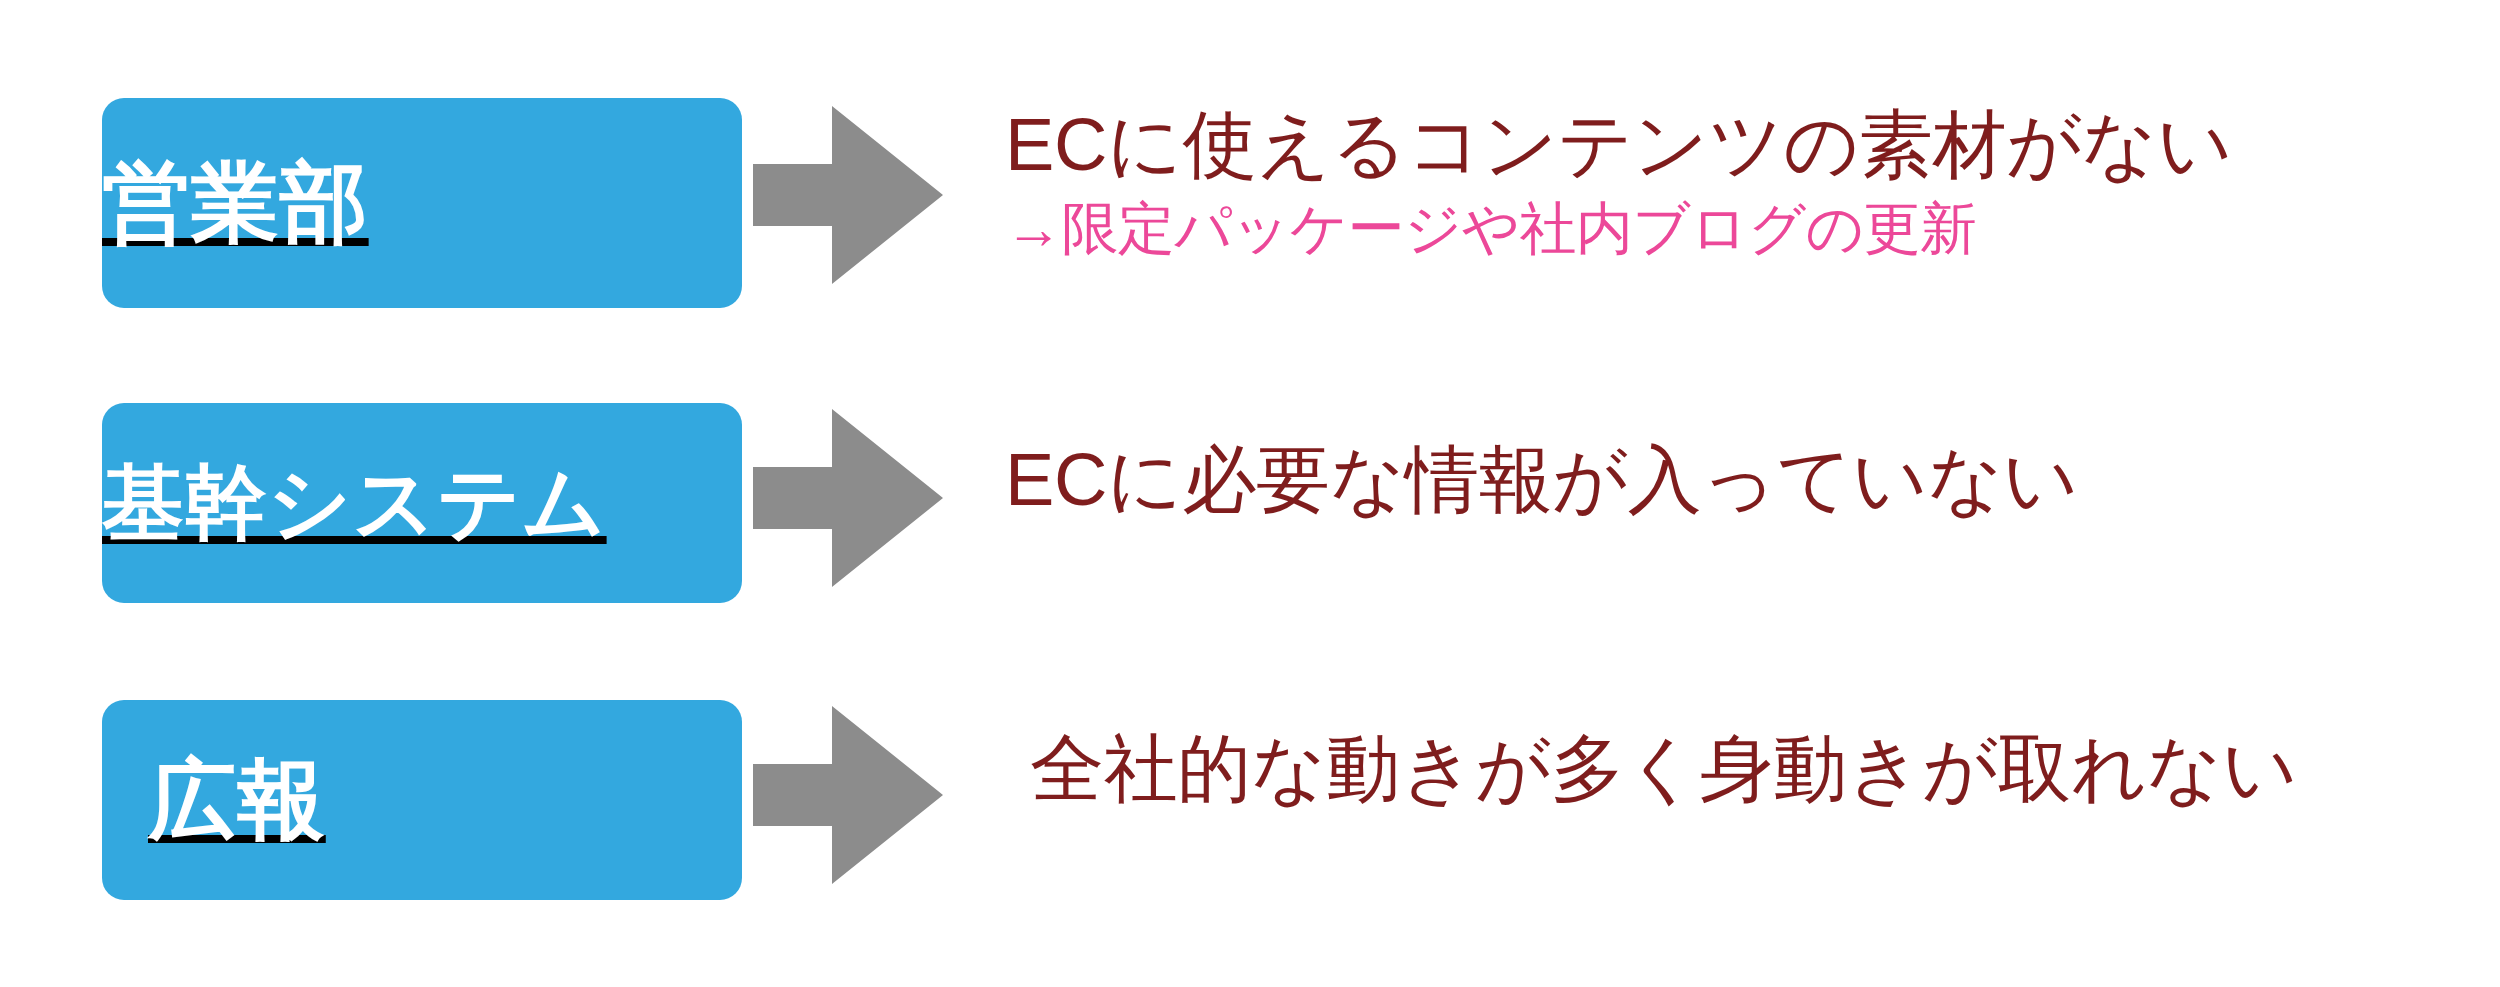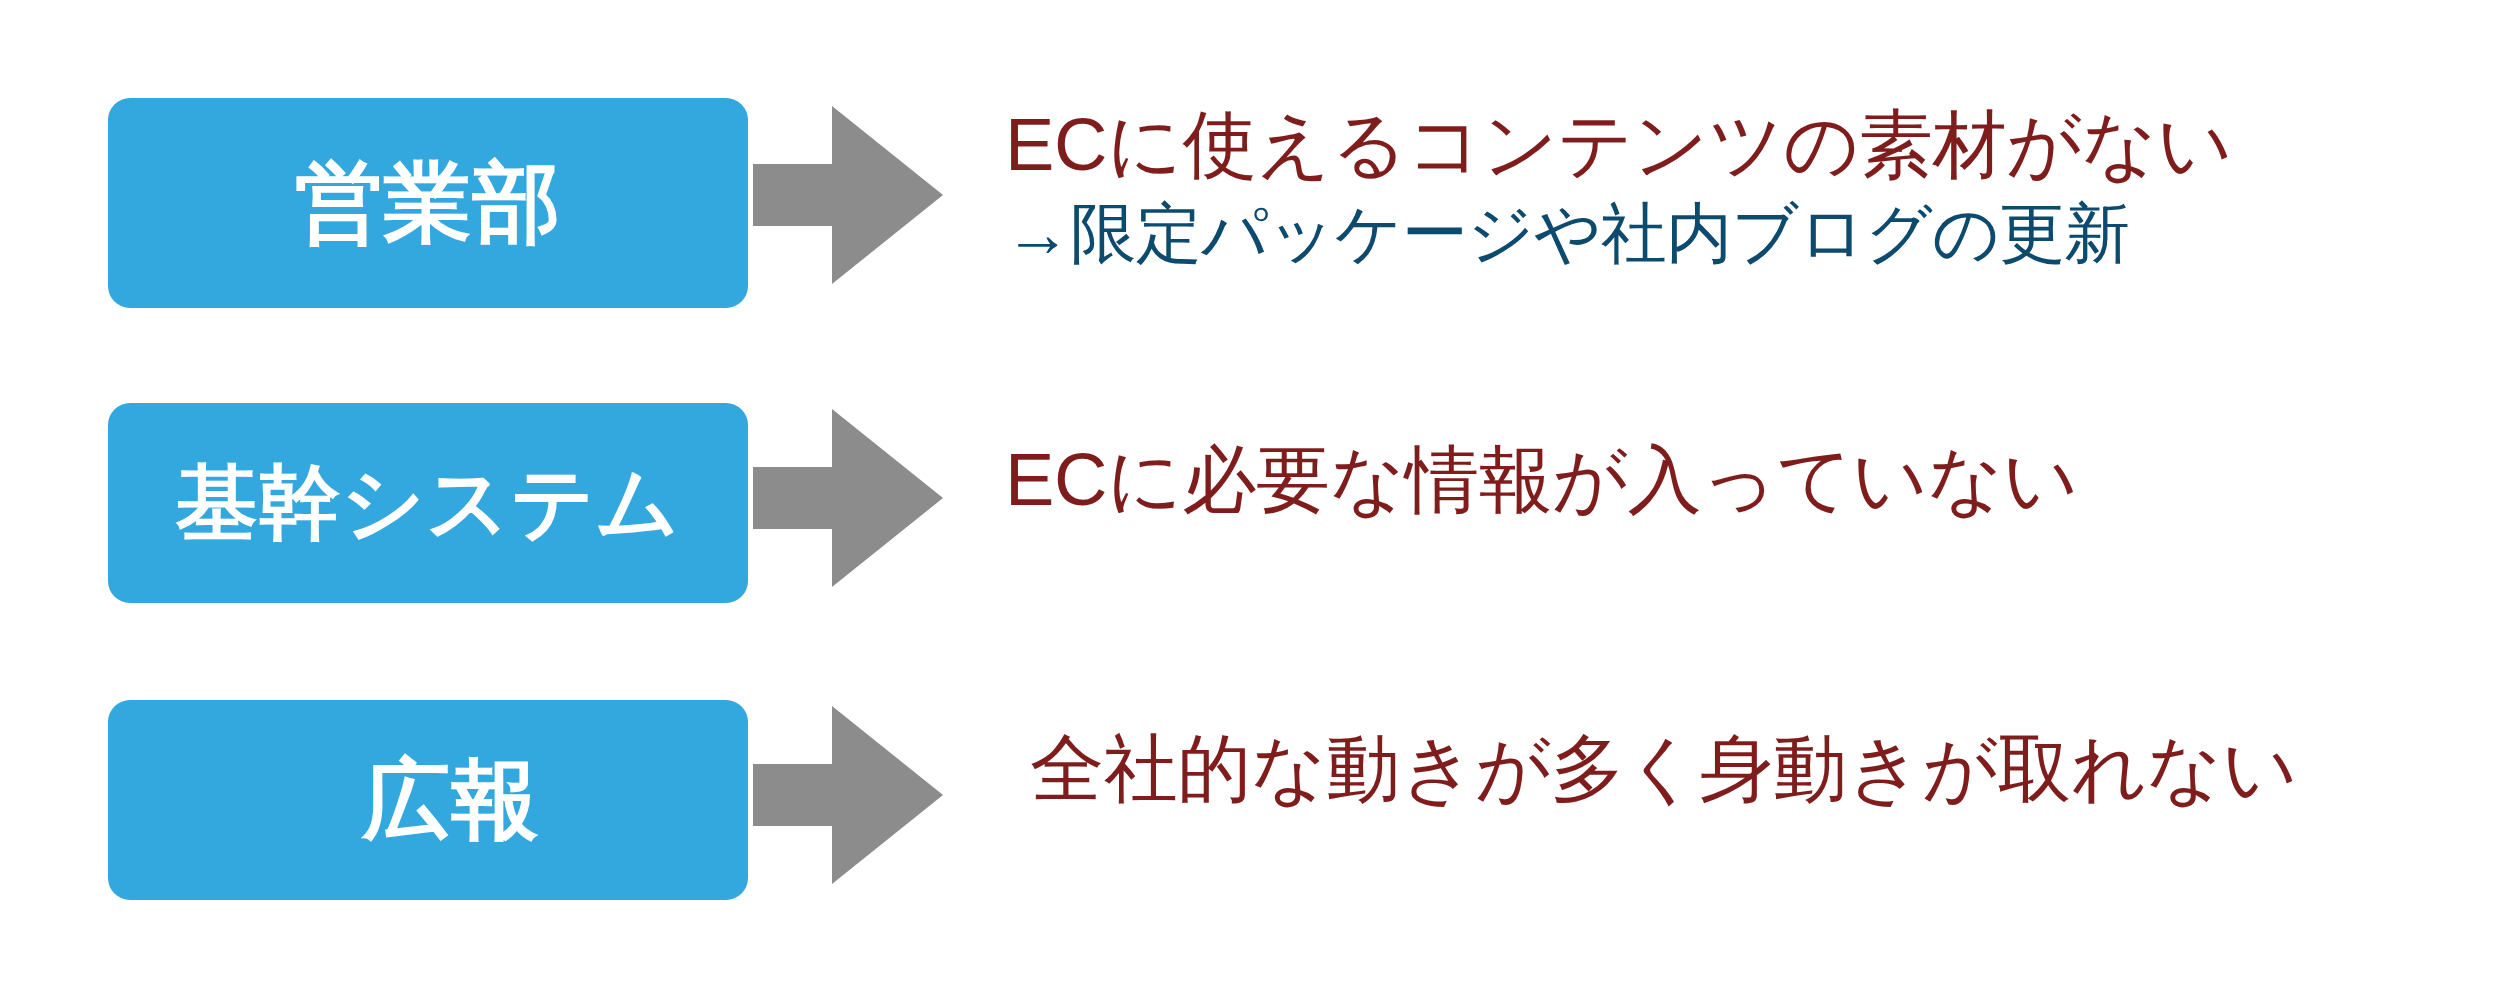--- a/index.html
+++ b/index.html
@@ -27,28 +27,28 @@
   }
 
   
   .row-1 { top: 98px;  height: 230px; }
   .row-2 { top: 403px; height: 195px; padding-left: 48px; }
   .row-3 { top: 700px; height: 195px; }
 
   
   .dept-box {
     position: absolute;
-    left: 108px;
+    left: 102px;
     width: 640px;
     background: #33a8df;
     border-radius: 22px;
     display: flex;
     align-items: center;
-    justify-content: center;
     box-sizing: border-box;
+    text-decoration: underline;
   }
   .row-1 .dept-box { top: 0px; height: 210px; }
   .row-2 .dept-box { top: 0px; height: 200px; }
   .row-3 .dept-box { top: 0px; height: 200px; padding-left: 46px; }
 
   .dept-label {
     color: #ffffff;
     font-weight: bold;
     line-height: 1;
     letter-spacing: 0.01em;
@@ -82,23 +82,23 @@
 
   .msg-main {
     color: #7f1d1d;
     font-weight: normal;
     font-size: 74px;
     line-height: 1.16;
     letter-spacing: -0.005em;
     white-space: nowrap;
   }
   .msg-sub {
-    color: #0c4a6e;
+    color: #ec4899;
     font-weight: normal;
-    font-size: 66px;
+    font-size: 57px;
     line-height: 1.2;
     letter-spacing: -0.01em;
     white-space: nowrap;
     margin-top: 6px;
   }
   .msg-sub:empty { display: none; }
 </style>
 </head>
 <body>
 

